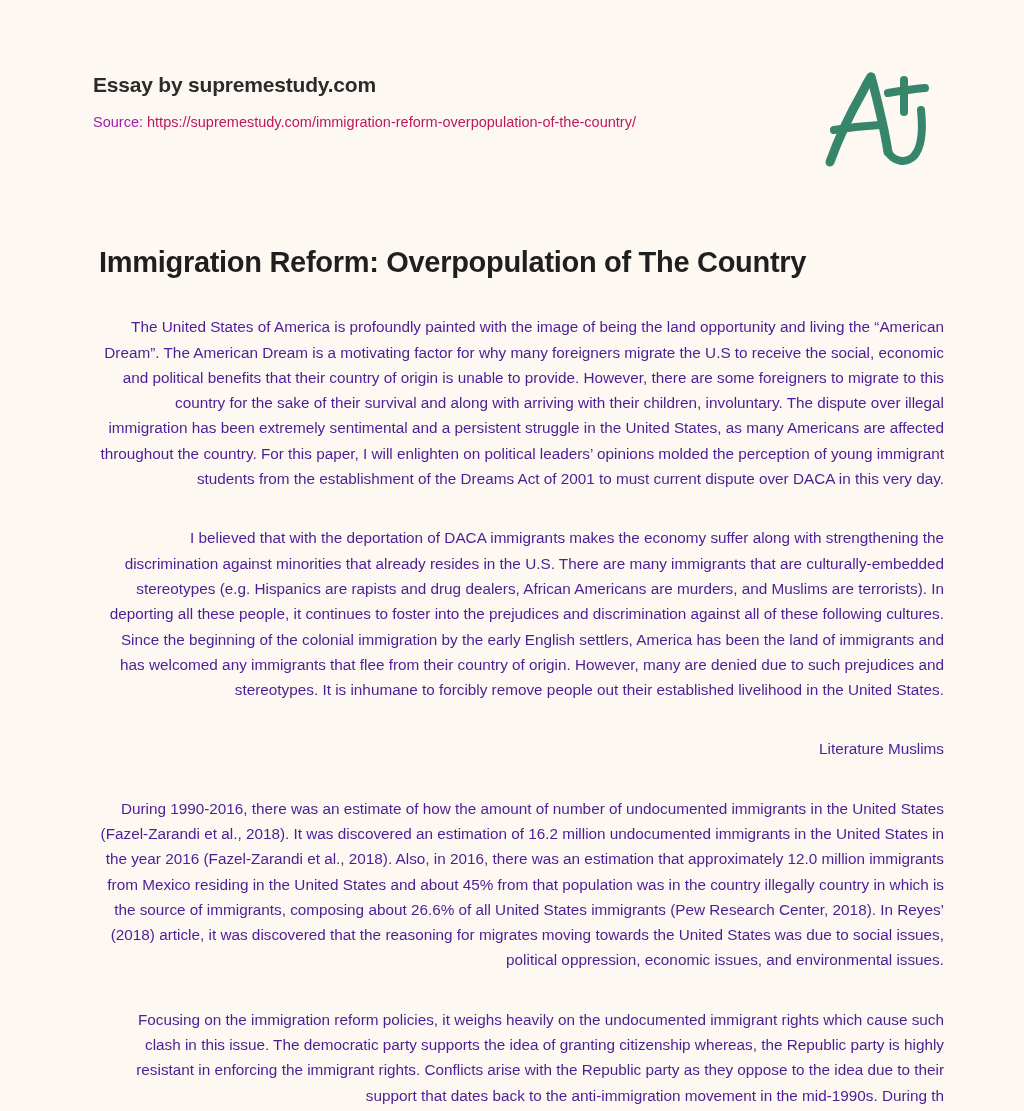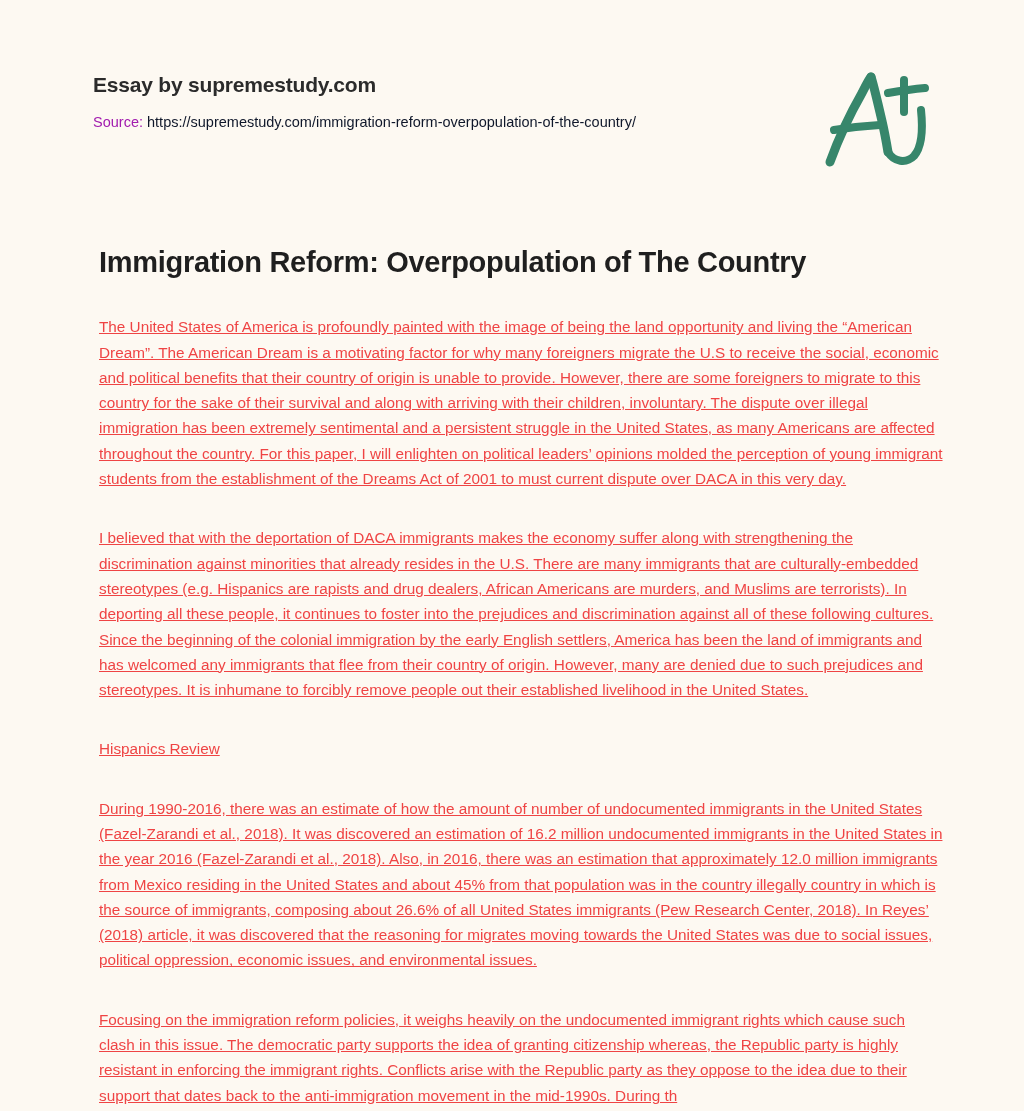--- a/index.html
+++ b/index.html
@@ -55,21 +55,21 @@
     line-height: 1.3;
     margin: 0;
     white-space: nowrap;
   }
 
   .source-label {
     color: #a21caf;
   }
 
   .source-url {
-    color: #0f172a;
+    color: #be185d;
     text-decoration: none;
   }
 
   
   .logo {
     position: absolute;
     left: 812px;
     top: 66px;
     width: 124px;
     height: 104px;
@@ -94,24 +94,23 @@
     color: #1f1f1f;
     letter-spacing: -0.3px;
     line-height: 1.25;
     margin: 0 0 34px 0;
     white-space: nowrap;
   }
 
   .article-body p {
     font-size: 15.3px;
     line-height: 25.3px;
-    color: #ef4444;
+    color: #4c1d95;
     margin: 0 0 34px 0;
-    text-align: left;
-    text-decoration: underline;
+    text-align: right;
   }
 
   .article-body p.heading-line {
     margin-bottom: 34px;
   }
 
   .article-body p.last {
     margin-bottom: 12px;
   }
 </style>
@@ -151,20 +150,20 @@
 
   </div>
 
   <div class="article">
 
     <h1 class="article-title">Immigration Reform: Overpopulation of The Country</h1>
 
     <div class="article-body">
       <p>The United States of America is profoundly painted with the image of being the land opportunity and living the “American Dream”. The American Dream is a motivating factor for why many foreigners migrate the U.S to receive the social, economic and political benefits that their country of origin is unable to provide. However, there are some foreigners to migrate to this country for the sake of their survival and along with arriving with their children, involuntary. The dispute over illegal immigration has been extremely sentimental and a persistent struggle in the United States, as many Americans are affected throughout the country. For this paper, I will enlighten on political leaders’ opinions molded the perception of young immigrant students from the establishment of the Dreams Act of 2001 to must current dispute over DACA in this very day.</p>
       <p>I believed that with the deportation of DACA immigrants makes the economy suffer along with strengthening the discrimination against minorities that already resides in the U.S. There are many immigrants that are culturally-embedded stereotypes (e.g. Hispanics are rapists and drug dealers, African Americans are murders, and Muslims are terrorists). In deporting all these people, it continues to foster into the prejudices and discrimination against all of these following cultures. Since the beginning of the colonial immigration by the early English settlers, America has been the land of immigrants and has welcomed any immigrants that flee from their country of origin. However, many are denied due to such prejudices and stereotypes. It is inhumane to forcibly remove people out their established livelihood in the United States.</p>
-      <p class="heading-line">Hispanics Review</p>
+      <p class="heading-line">Literature Muslims</p>
       <p>During 1990-2016, there was an estimate of how the amount of number of undocumented immigrants in the United States (Fazel-Zarandi et al., 2018). It was discovered an estimation of 16.2 million undocumented immigrants in the United States in the year 2016 (Fazel-Zarandi et al., 2018). Also, in 2016, there was an estimation that approximately 12.0 million immigrants from Mexico residing in the United States and about 45% from that population was in the country illegally country in which is the source of immigrants, composing about 26.6% of all United States immigrants (Pew Research Center, 2018). In Reyes’ (2018) article, it was discovered that the reasoning for migrates moving towards the United States was due to social issues, political oppression, economic issues, and environmental issues.</p>
       <p class="last">Focusing on the immigration reform policies, it weighs heavily on the undocumented immigrant rights which cause such clash in this issue. The democratic party supports the idea of granting citizenship whereas, the Republic party is highly resistant in enforcing the immigrant rights. Conflicts arise with the Republic party as they oppose to the idea due to their support that dates back to the anti-immigration movement in the mid-1990s. During th</p>
     </div>
 
   </div>
 
 </div>
 
 </body></html>

